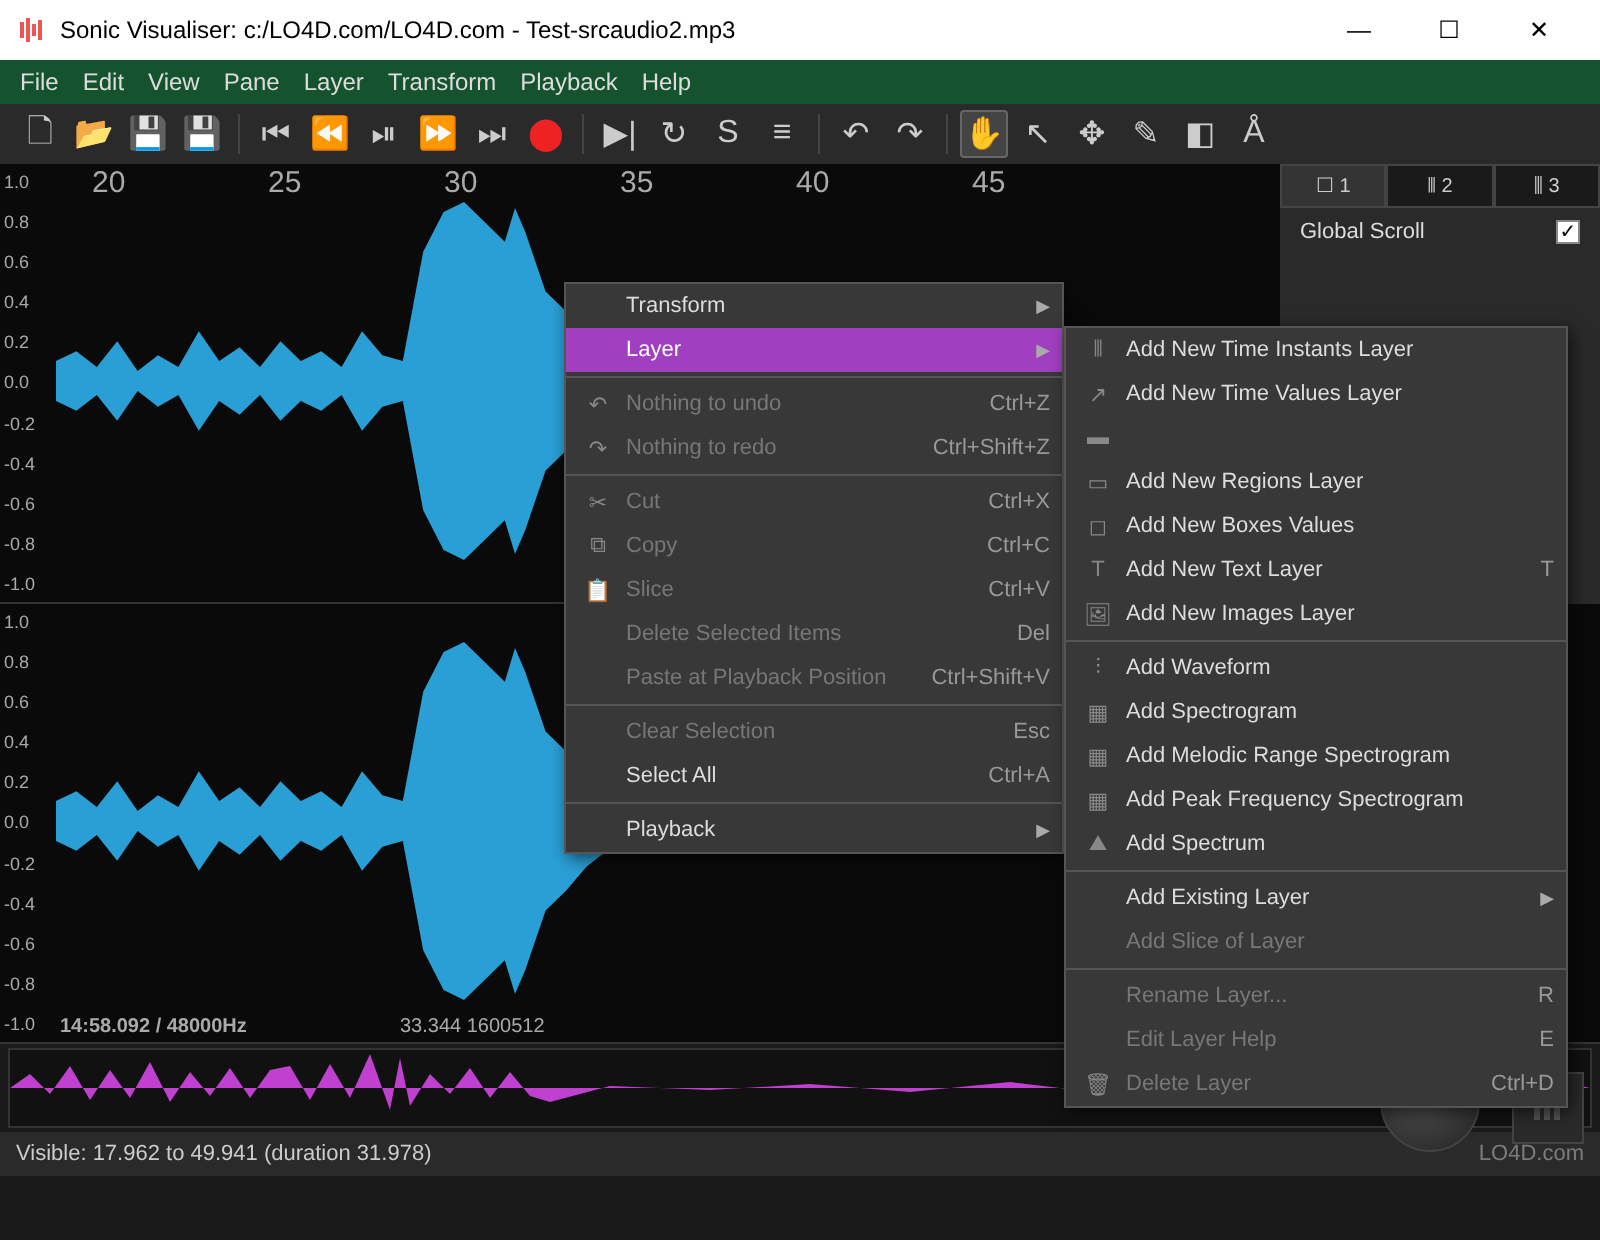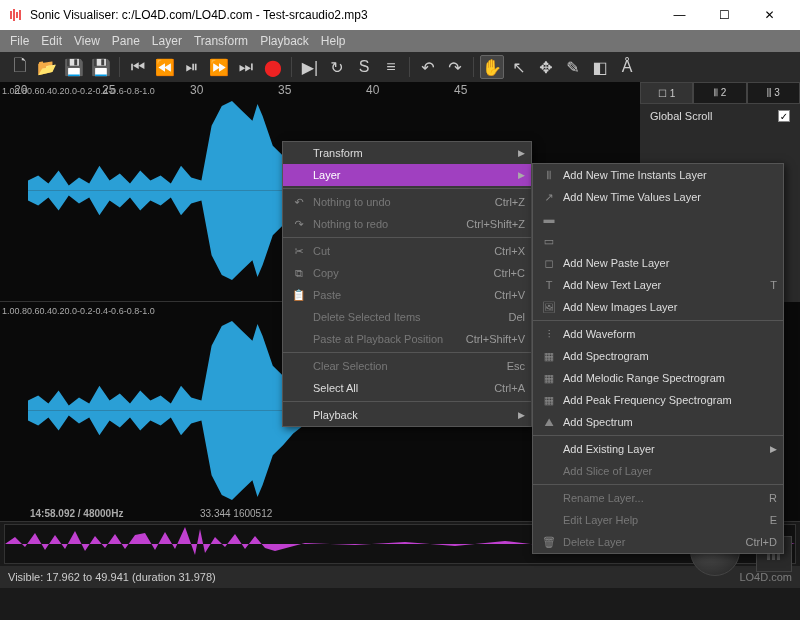--- a/index.html
+++ b/index.html
@@ -3,33 +3,33 @@
 <meta charset="utf-8">
 <style>
 * { margin:0; padding:0; box-sizing:border-box; font-family:"Segoe UI",Arial,sans-serif; }
 body { width:800px; height:620px; background:#1a1a1a; overflow:hidden; position:relative; }
 
 .titlebar { height:30px; background:#fff; display:flex; align-items:center; padding:0 8px; position:relative; }
 .titlebar .icon { width:16px; height:16px; margin-right:6px; display:flex; align-items:center; }
 .titlebar .title { font-size:12px; color:#000; flex:1; }
 .titlebar .wbtn { width:45px; height:30px; display:flex; align-items:center; justify-content:center; font-size:12px; color:#000; }
 
-.menubar { height:22px; background:#737373; display:flex; align-items:center; padding:0 4px; }
+.menubar { height:22px; background:#14532d; display:flex; align-items:center; padding:0 4px; }
 .menubar .mitem { padding:2px 6px; font-size:12px; color:#ddd; cursor:pointer; }
 
 .toolbar { height:30px; background:#2a2a2a; display:flex; align-items:center; padding:2px 8px; gap:3px; }
 .toolbar .tbtn { width:24px; height:24px; display:flex; align-items:center; justify-content:center; color:#ccc; border-radius:2px; }
 .toolbar .tbtn.sel { background:#444; border:1px solid #666; }
 .toolbar .sep { width:1px; height:20px; background:#444; margin:0 3px; }
 .toolbar .rec { color:#e22; }
 
 .panes { position:relative; height:440px; background:#0a0a0a; }
 .pane { position:relative; height:220px; border-bottom:1px solid #333; }
-.pane .yaxis { position:absolute; left:0; top:0; width:28px; height:100%; display:flex; flex-direction:row; justify-content:space-between; font-size:9px; color:#aaa; padding:4px 2px; }
-.pane .xaxis { position:absolute; top:0; left:12px; right:160px; height:14px; font-size:12px; color:#aaa; }
+.pane .yaxis { position:absolute; left:0; top:0; width:28px; height:100%; display:flex; flex-direction:column; justify-content:space-between; font-size:9px; color:#aaa; padding:4px 2px; }
+.pane .xaxis { position:absolute; top:0; left:44px; right:160px; height:14px; font-size:15px; color:#aaa; }
 .pane .xaxis span { position:absolute; top:1px; }
 .pane .wave { position:absolute; left:28px; right:160px; top:14px; bottom:16px; overflow:hidden; }
 .pane .ptxt { position:absolute; bottom:2px; left:30px; font-size:10px; color:#aaa;font-weight:bold; }
 .pane .ptxt2 { position:absolute; bottom:2px; left:200px; font-size:10px; color:#aaa; }
 
 .side { position:absolute; right:0; top:0; width:160px; background:#2a2a2a; }
 .tabs { display:flex; height:22px; background:#1a1a1a; }
 .tabs .tab { flex:1; display:flex; align-items:center; justify-content:center; font-size:10px; color:#ccc; border:1px solid #444; }
 .tabs .tab.active { background:#333; }
 .sideopt { display:flex; justify-content:space-between; align-items:center; padding:6px 10px; font-size:11px; color:#ddd; }
@@ -232,21 +232,21 @@
       <span class="lbl">Cut</span>
       <span class="sc">Ctrl+X</span>
     </div>
     <div class="row dis">
       <span class="ico">⧉</span>
       <span class="lbl">Copy</span>
       <span class="sc">Ctrl+C</span>
     </div>
     <div class="row dis">
       <span class="ico">📋</span>
-      <span class="lbl">Paste</span>
+      <span class="lbl">Slice</span>
       <span class="sc">Ctrl+V</span>
     </div>
     <div class="row dis">
       <span class="ico"></span>
       <span class="lbl">Delete Selected Items</span>
       <span class="sc">Del</span>
     </div>
     <div class="row dis">
       <span class="ico"></span>
       <span class="lbl">Paste at Playback Position</span>
@@ -278,24 +278,25 @@
     </div>
     <div class="row">
       <span class="ico">↗</span>
       <span class="lbl">Add New Time Values Layer</span>
     </div>
     <div class="row">
       <span class="ico">▬</span>
     </div>
     <div class="row">
       <span class="ico">▭</span>
+      <span class="lbl">Add New Regions Layer</span>
     </div>
     <div class="row">
       <span class="ico">◻</span>
-      <span class="lbl">Add New Paste Layer</span>
+      <span class="lbl">Add New Boxes Values</span>
     </div>
     <div class="row">
       <span class="ico">T</span>
       <span class="lbl">Add New Text Layer</span>
       <span class="sc">T</span>
     </div>
     <div class="row">
       <span class="ico">🖼</span>
       <span class="lbl">Add New Images Layer</span>
     </div>

